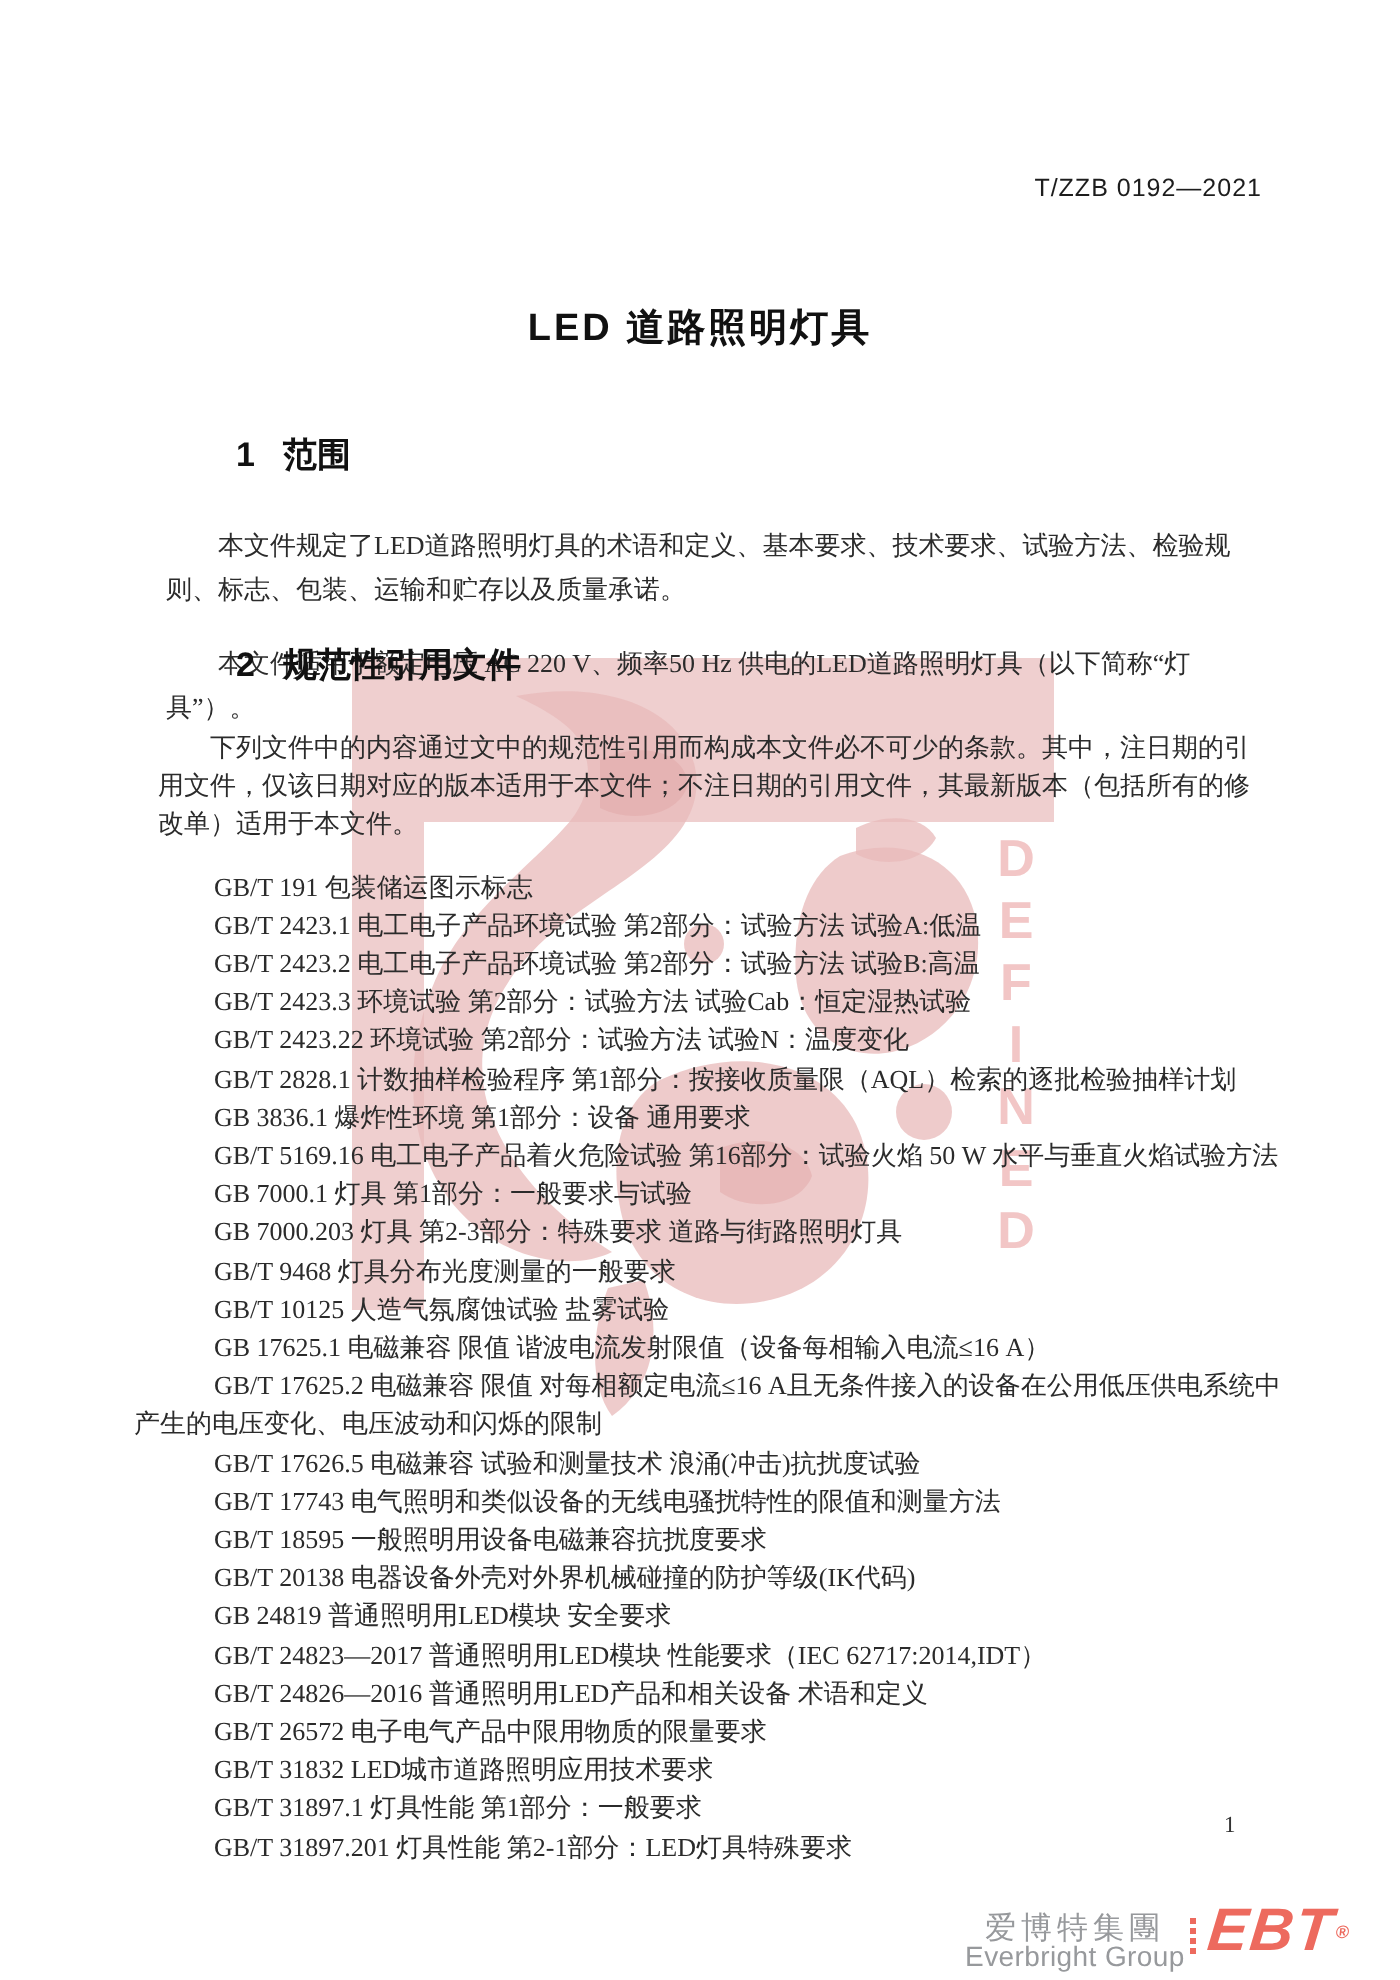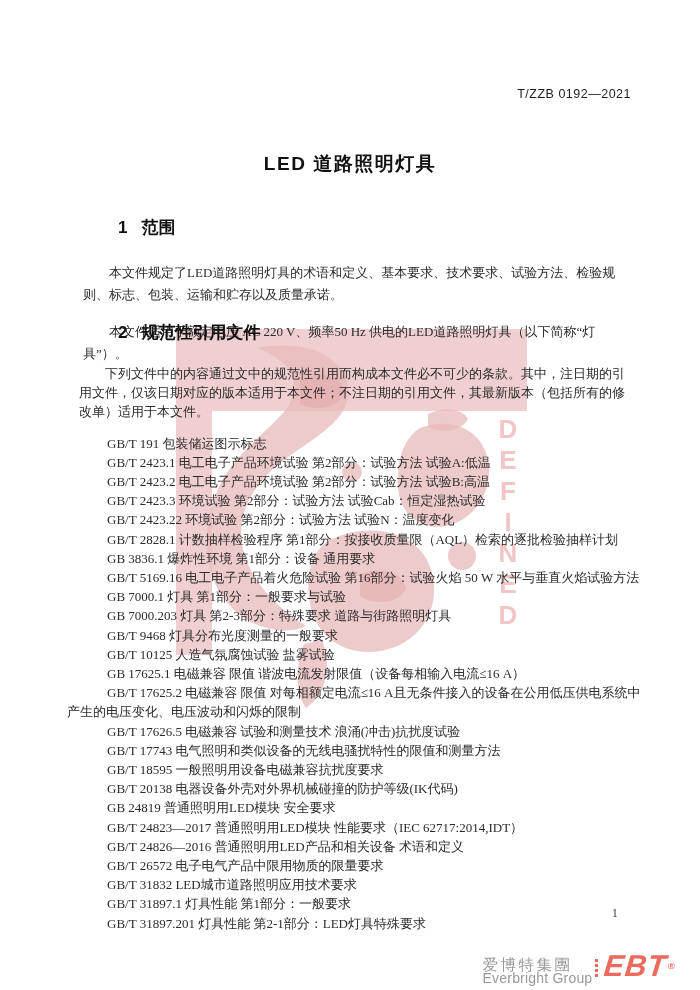--- a/index.html
+++ b/index.html
@@ -55,21 +55,21 @@
   .refs .ref-item{text-indent:40px;}
   .page-number{
     position:absolute;top:907px;left:612px;
     font-size:11.5px;color:#333;
   }
   
   .footer-logo{
     position:absolute;right:24px;top:950px;
     display:flex;align-items:flex-start;
   }
-  .logo-text-col{display:flex;flex-direction:column;align-items:flex-start;padding-top:6px;}
+  .logo-text-col{display:flex;flex-direction:column;align-items:center;padding-top:6px;}
   .logo-cn{
     font-family:"Liberation Sans","DejaVu Sans",sans-serif;
     font-size:15.5px;letter-spacing:2.5px;color:#97999c;font-weight:500;line-height:17px;white-space:nowrap;
   }
   .logo-en{
     font-family:"Liberation Sans","DejaVu Sans",sans-serif;
     font-size:14px;color:#97999c;line-height:11px;letter-spacing:.2px;white-space:nowrap;
   }
   .logo-seal{display:flex;flex-direction:column;gap:2px;margin:9px 6px 0 3px;}
   .logo-seal i{display:block;width:3px;height:3px;background:#ed6a5e;}

